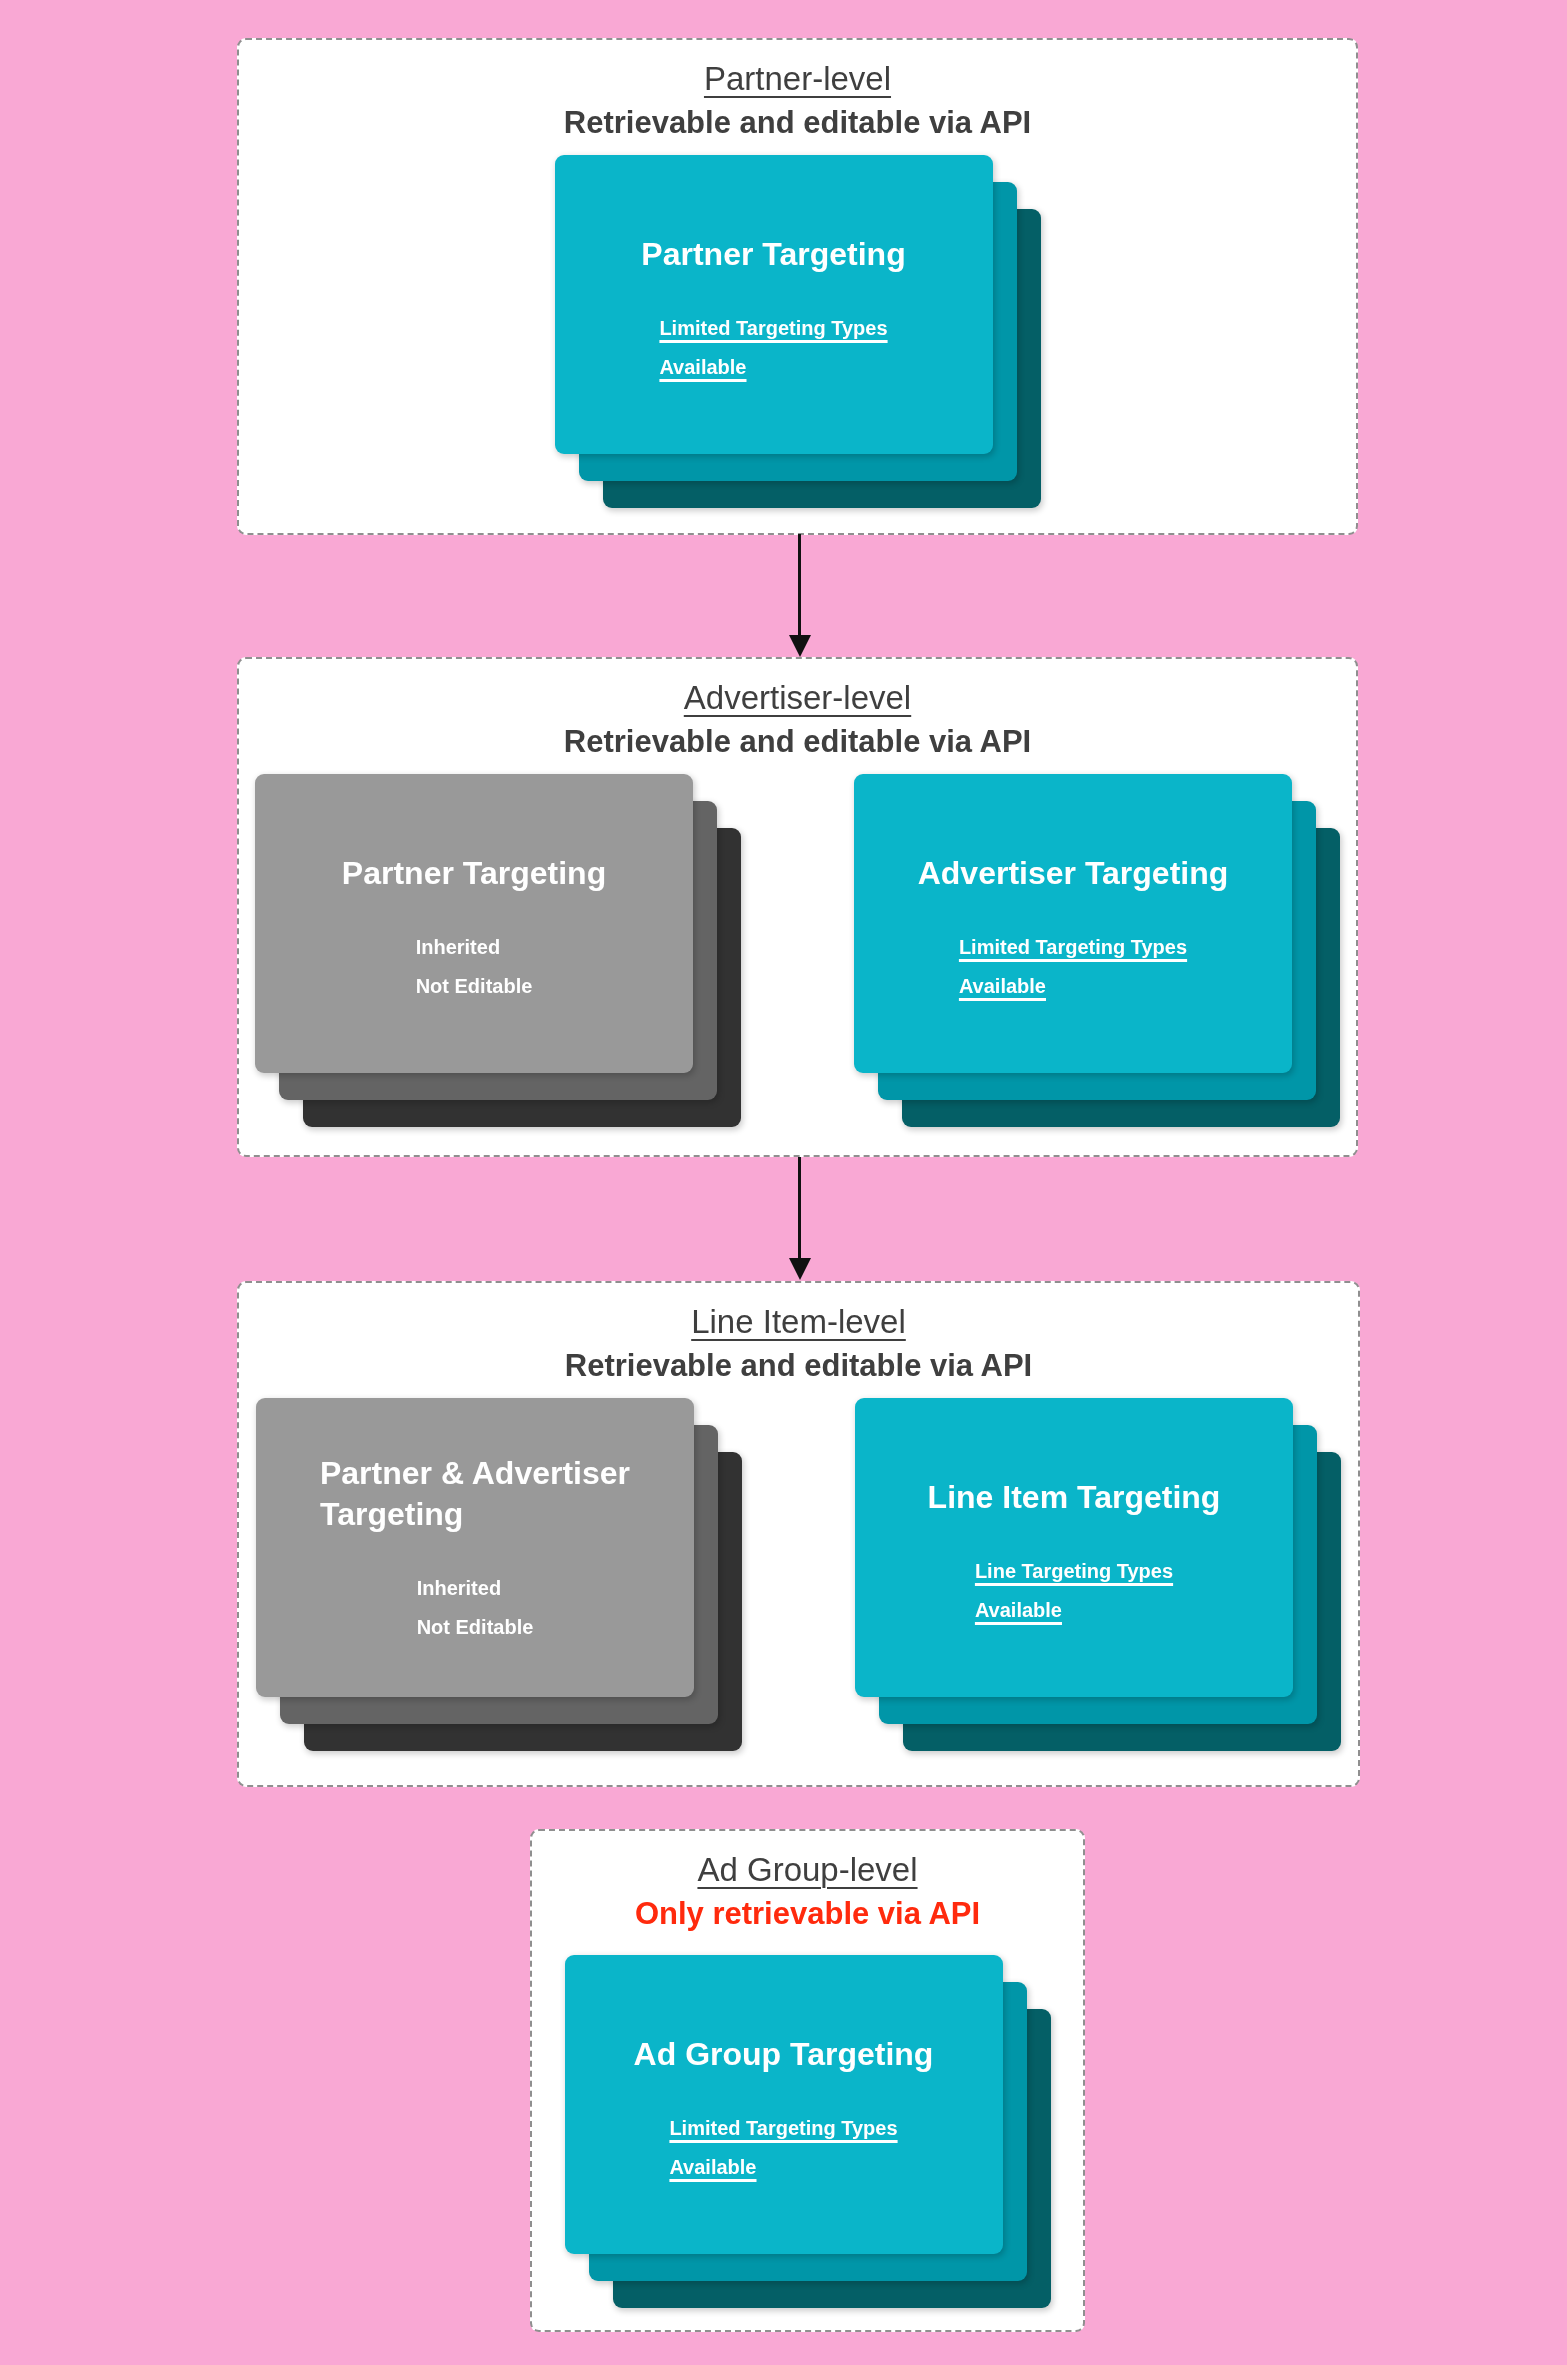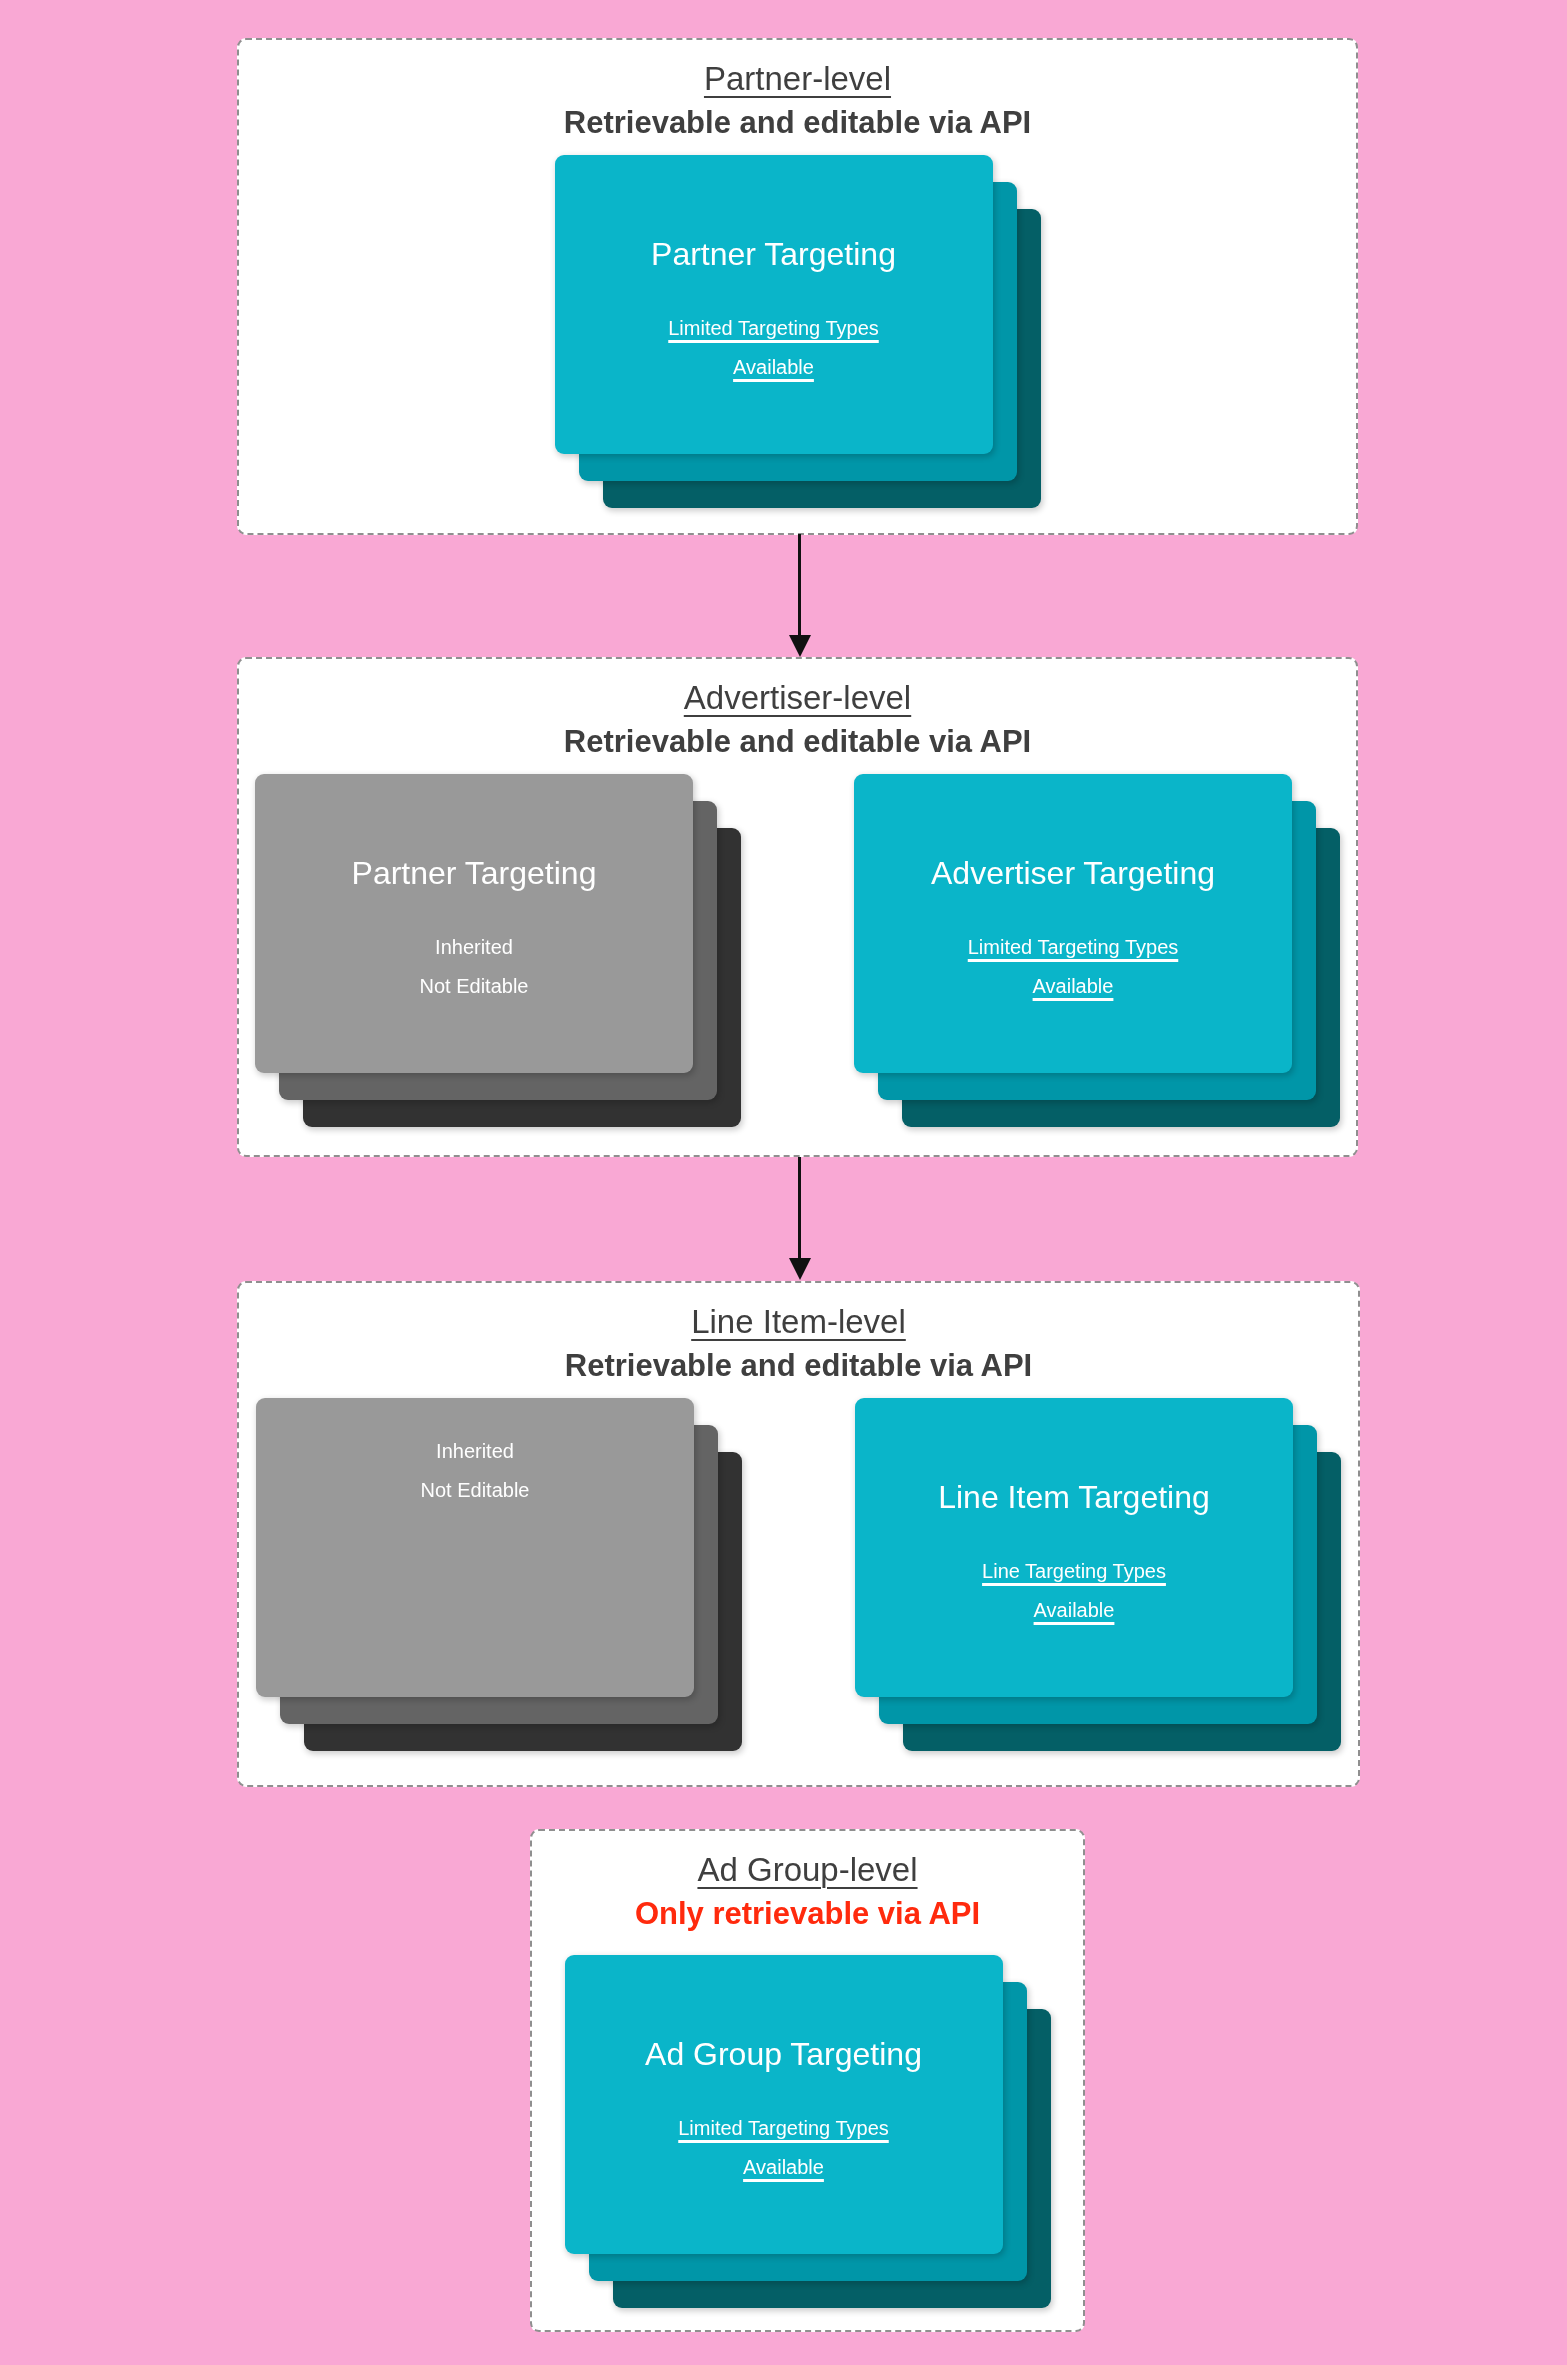--- a/index.html
+++ b/index.html
@@ -48,21 +48,21 @@
   .layer {
     position:absolute; width:438px; height:299px;
     border-radius:9px;
     box-shadow:1.8px 2.7px 6.3px rgba(0,0,0,0.20);
   }
   .layer.l-back  { left:48px; top:54px; }
   .layer.l-mid   { left:24px; top:27px; }
   .layer.l-front {
     left:0; top:0;
     display:flex; flex-direction:column; align-items:center;
-    text-align:center; color:var(--card-text,#ffffff); font-weight:400;
+    color:var(--card-text,#ffffff); font-weight:700;
   }
   .stack.cyan .l-front { background:var(--cyan-front,#0ab5c9); }
   .stack.cyan .l-mid   { background:var(--cyan-mid,#0096a8); }
   .stack.cyan .l-back  { background:var(--cyan-back,#045f66); }
   .stack.gray .l-front { background:var(--gray-front,#999999); }
   .stack.gray .l-mid   { background:var(--gray-mid,#646464); }
   .stack.gray .l-back  { background:var(--gray-back,#323232); }
 
   .card-title { margin-top:79px; font-size:32px; line-height:41px; }
   .stack.two-line .card-title { margin-top:55px; }
@@ -160,20 +160,24 @@
   </div>
 
   <div class="section s3">
     <div class="sec-title">Line Item-level</div>
     <div class="sec-sub">Retrievable and editable via API</div>
     <div class="cards-row">
       <div class="stack gray two-line">
         <div class="layer l-back"></div>
         <div class="layer l-mid"></div>
         <div class="layer l-front">
+          <div class="card-title">
+            <span>Partner &amp; Advertiser</span>
+            <span>Targeting</span>
+          </div>
           <div class="card-body">
             <span>Inherited</span>
             <span>Not Editable</span>
           </div>
         </div>
       </div>
       <div class="stack cyan underlined">
         <div class="layer l-back"></div>
         <div class="layer l-mid"></div>
         <div class="layer l-front">

